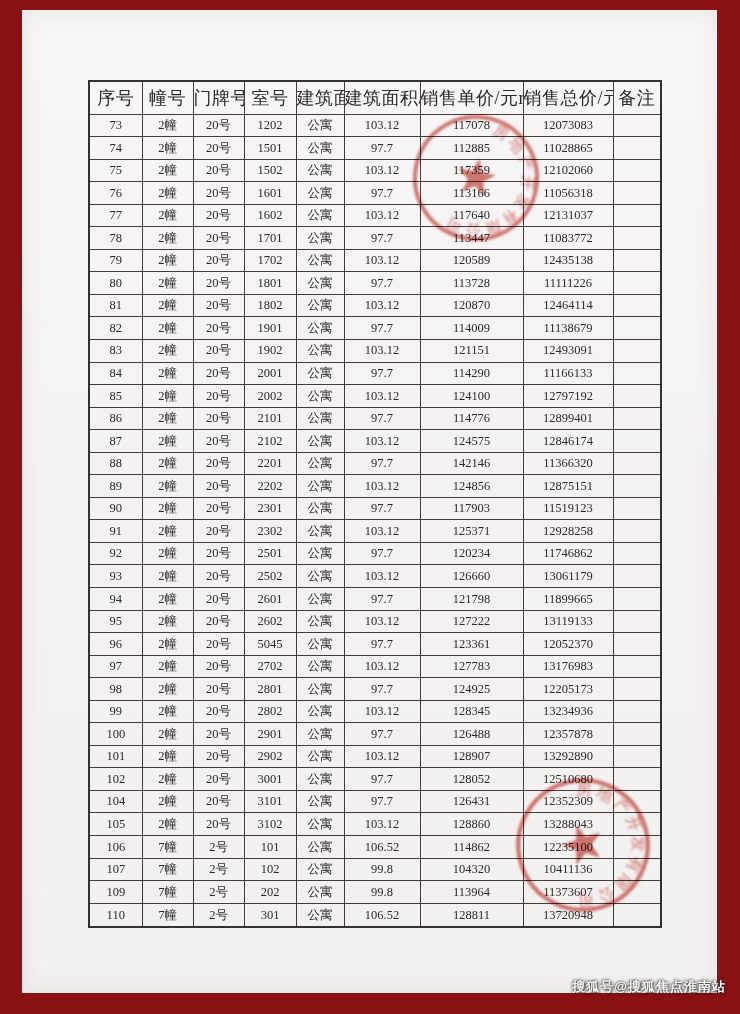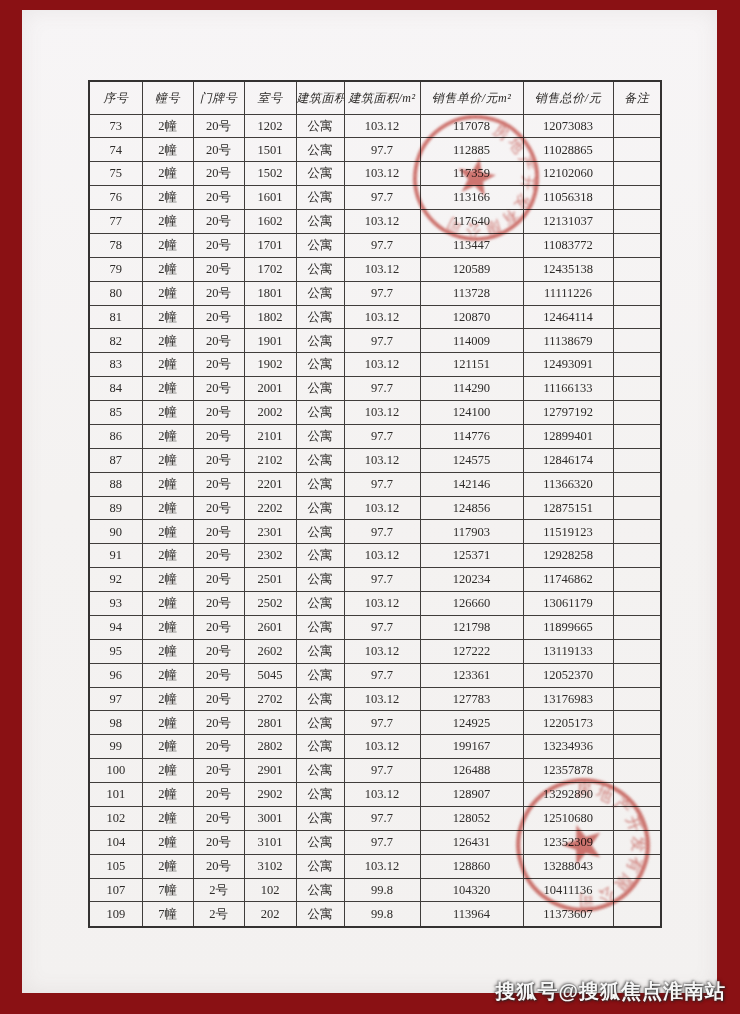--- a/index.html
+++ b/index.html
@@ -9,34 +9,34 @@
          background:linear-gradient(180deg,#f7f5f6 0%,#f4f2f1 50%,#f3f1f0 100%);
          box-shadow:inset 0 0 22px rgba(120,100,100,0.10);}
   .table-wrap{position:absolute;left:66px;top:70px;}
   table.price{border-collapse:collapse;table-layout:fixed;width:572px;height:848px;
               border:2px solid #343231;}
   table.price th,table.price td{border:1px solid #403d3b;padding:0;margin:0;
               text-align:center;vertical-align:middle;color:#2d2b29;
               font-size:12.5px;font-weight:normal;line-height:1;
               overflow:hidden;white-space:nowrap;}
   table.price thead tr{height:33px;}
-  table.price thead th{font-size:12px;letter-spacing:0.5px;font-style:italic;}
+  table.price thead th{font-size:18px;letter-spacing:0.5px;}
   
   col.c0{width:53px;} col.c1{width:51px;} col.c2{width:51px;} col.c3{width:52px;}
   col.c4{width:48px;} col.c5{width:76px;} col.c6{width:103px;} col.c7{width:90px;}
   col.c8{width:48px;}
   
   .stamp{position:absolute;width:140px;height:140px;filter:blur(1.1px);opacity:0.68;
          mix-blend-mode:multiply;pointer-events:none;}
   .stamp-1{left:384px;top:98px;transform:rotate(10deg);}
   .stamp-2{left:491px;top:765px;transform:rotate(-18deg) scale(1.06);}
   .stamp text{font-family:"Liberation Serif","DejaVu Serif",serif;}
   
   .watermark{position:absolute;right:14px;top:978px;font-family:"Liberation Sans","DejaVu Sans",sans-serif;
-             font-size:20px;font-weight:bold;color:#f6f6f6;letter-spacing:1px;
+             font-size:13px;font-weight:bold;color:#f6f6f6;letter-spacing:1px;
              text-shadow:1px 1px 2px rgba(40,40,40,0.9),-1px -1px 2px rgba(60,60,60,0.55),0 0 4px rgba(0,0,0,0.45);}
 </style>
 </head>
 <body>
 
 <div class="page">
   <div class="paper">
 
     <div class="table-wrap">
       <table class="price">
@@ -377,21 +377,21 @@
     <td></td>
   </tr>
 
   <tr>
     <td>99</td>
     <td>2幢</td>
     <td>20号</td>
     <td>2802</td>
     <td>公寓</td>
     <td>103.12</td>
-    <td>199167</td>
+    <td>128345</td>
     <td>13234936</td>
     <td></td>
   </tr>
 
   <tr>
     <td>100</td>
     <td>2幢</td>
     <td>20号</td>
     <td>2901</td>
     <td>公寓</td>
@@ -443,20 +443,31 @@
     <td>2幢</td>
     <td>20号</td>
     <td>3102</td>
     <td>公寓</td>
     <td>103.12</td>
     <td>128860</td>
     <td>13288043</td>
     <td></td>
   </tr>
 
+  <tr>
+    <td>106</td>
+    <td>7幢</td>
+    <td>2号</td>
+    <td>101</td>
+    <td>公寓</td>
+    <td>106.52</td>
+    <td>114862</td>
+    <td>12235100</td>
+    <td></td>
+  </tr>
 
   <tr>
     <td>107</td>
     <td>7幢</td>
     <td>2号</td>
     <td>102</td>
     <td>公寓</td>
     <td>99.8</td>
     <td>104320</td>
     <td>10411136</td>
@@ -469,20 +480,31 @@
     <td>7幢</td>
     <td>2号</td>
     <td>202</td>
     <td>公寓</td>
     <td>99.8</td>
     <td>113964</td>
     <td>11373607</td>
     <td></td>
   </tr>
 
+  <tr>
+    <td>110</td>
+    <td>7幢</td>
+    <td>2号</td>
+    <td>301</td>
+    <td>公寓</td>
+    <td>106.52</td>
+    <td>128811</td>
+    <td>13720948</td>
+    <td></td>
+  </tr>
 </tbody>
       </table>
     </div>
 
     <div class="stamp stamp-1">
       <svg width="140" height="140" viewBox="-70 -70 140 140">
         <defs>
           <path id="arc1" d="M 0 -47 A 47 47 0 1 1 -0.05 -47"></path>
         </defs>
         <circle r="61" fill="none" stroke="#c23b33" stroke-width="4"></circle>

